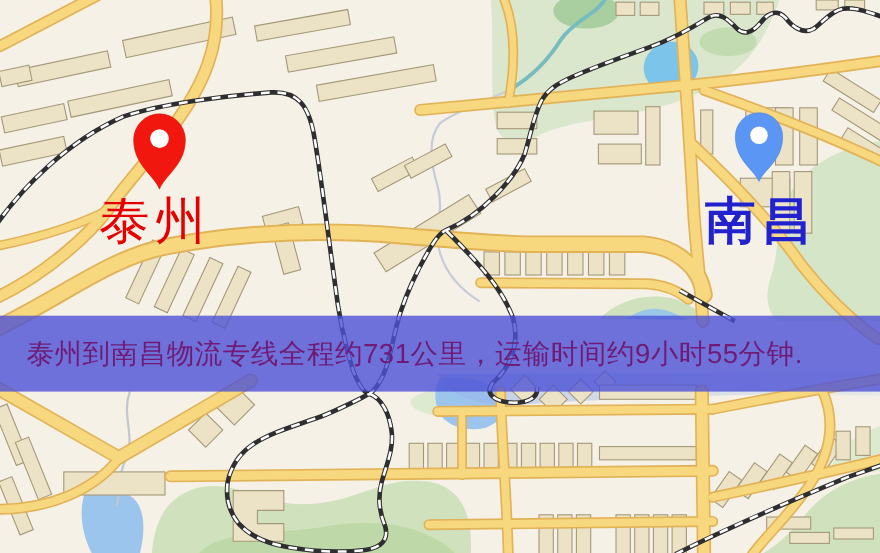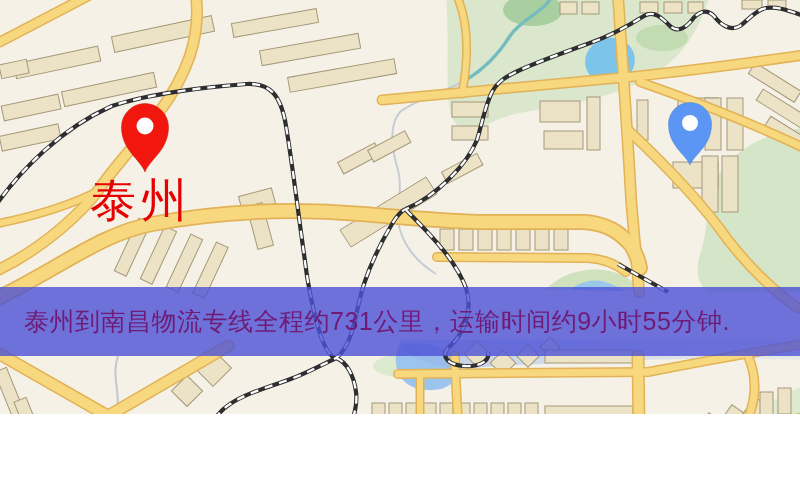--- a/index.html
+++ b/index.html
@@ -1,17 +1,17 @@
 <!DOCTYPE html>
 <html><head>
 <meta charset="utf-8">
 <style>
   html,body{margin:0;padding:0;}
   body{width:800px;height:503px;overflow:hidden;font-family:"Liberation Sans",sans-serif;}
-  #stage{position:relative;width:800px;height:414px;background:#f5f1e6;overflow:hidden;}
+  #stage{position:relative;width:800px;height:503px;background:#f5f1e6;overflow:hidden;}
   #map-svg{position:absolute;left:0;top:0;}
   .rc{fill:none;stroke:#e2b257;stroke-linecap:round;stroke-linejoin:round;}
   .rf{fill:none;stroke:#f7d87e;stroke-linecap:round;stroke-linejoin:round;}
   .rwb{fill:none;stroke:#2e2e30;stroke-width:4.2;}
   .rwc{fill:none;stroke:#ffffff;stroke-width:2.3;stroke-dasharray:8 7;}
   .b{fill:#ece3c6;stroke:#a59878;stroke-width:1;}
   .city-label{position:absolute;font-size:46px;line-height:48px;font-weight:700;letter-spacing:5px;white-space:nowrap;text-shadow:0 0 2px rgba(255,255,255,.35);}
   #origin-label{left:90px;top:176px;font-weight:400;}
   #dest-label{left:641px;top:176px;}
   #banner{position:absolute;left:0;top:287px;width:800px;height:69px;display:flex;align-items:center;}
@@ -210,18 +210,19 @@
       <circle cx="145" cy="126" r="8.5" fill="#ffffff"></circle>
     </g>
     <g>
       <path stroke="#4a7fd4" stroke-width="0.5" d="M690,165 C685.5,154 668.5,146 668.5,124 A21.5,21.5 0 1 1 711.5,124 C711.5,146 694.5,154 690,165 Z" fill="#5b96f5"></path>
       <circle cx="690" cy="123" r="8" fill="#ffffff"></circle>
     </g>
   </svg>
 
   <div id="origin-label" class="city-label" style="color: rgb(230, 0, 0);">泰州</div>
 
+  <div id="dest-label" class="city-label" style="color: rgb(33, 33, 205);">南昌</div>
 
   <div id="banner" style="background-color: rgba(76, 81, 214, 0.8);">
     <div id="banner-text" style="color: #701a75;">泰州到南昌物流专线全程约731公里，运输时间约9小时55分钟.</div>
   </div>
 
 </div>
 
 </body></html>

